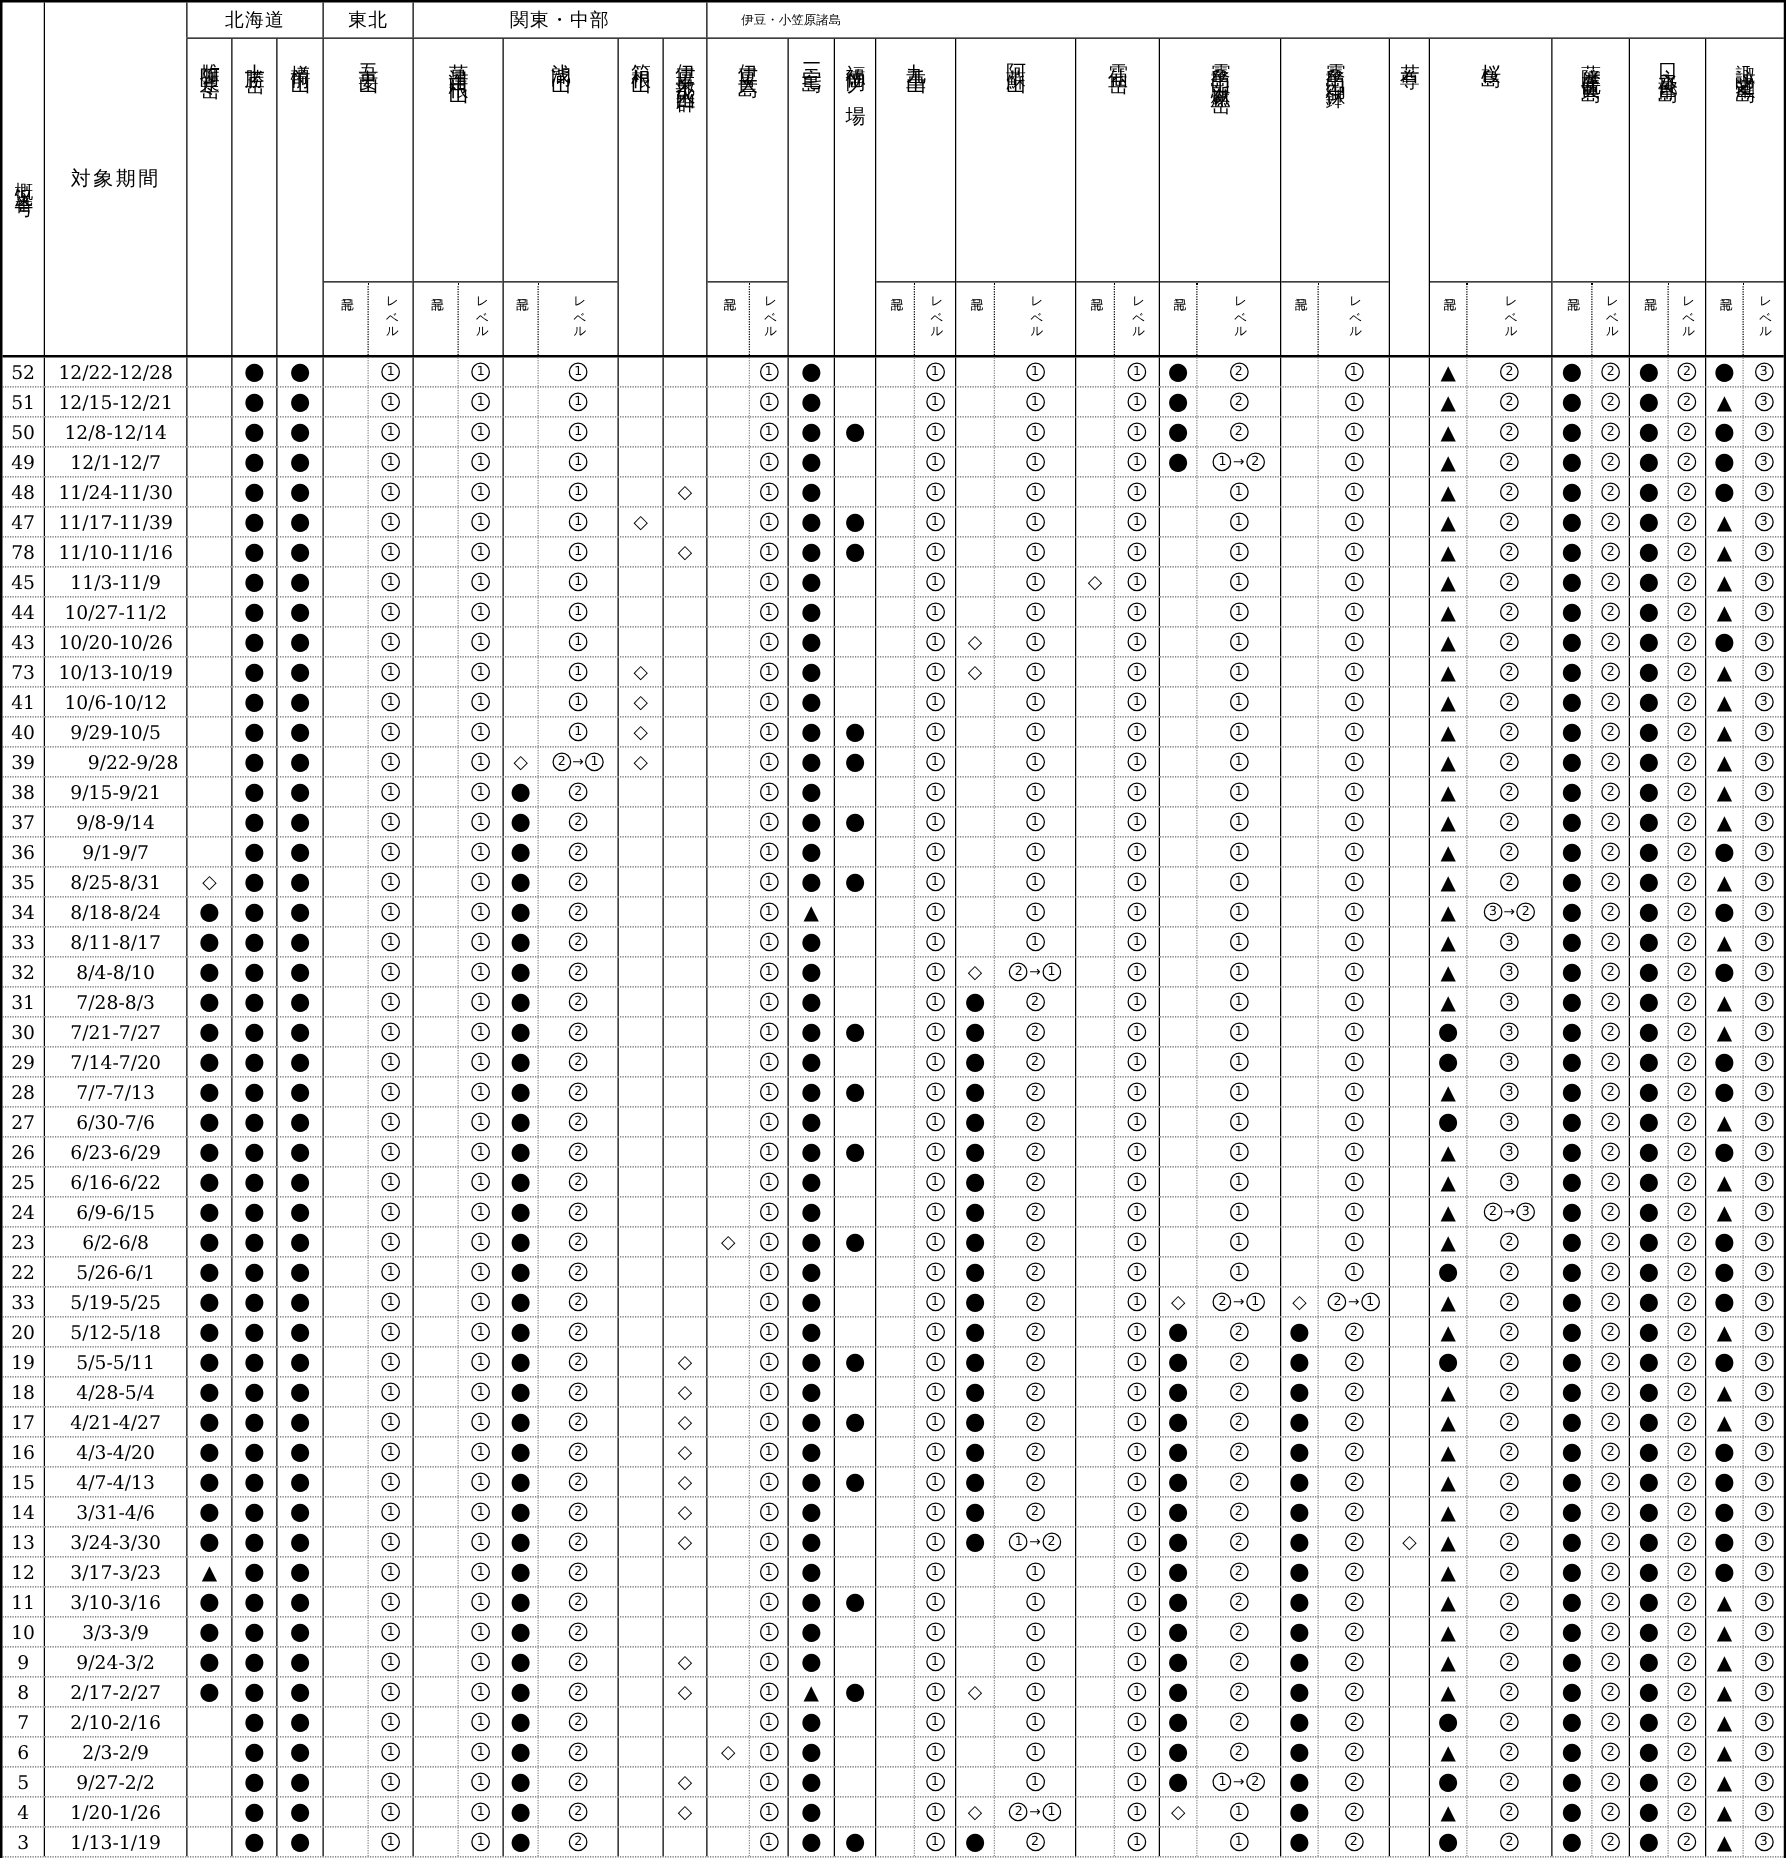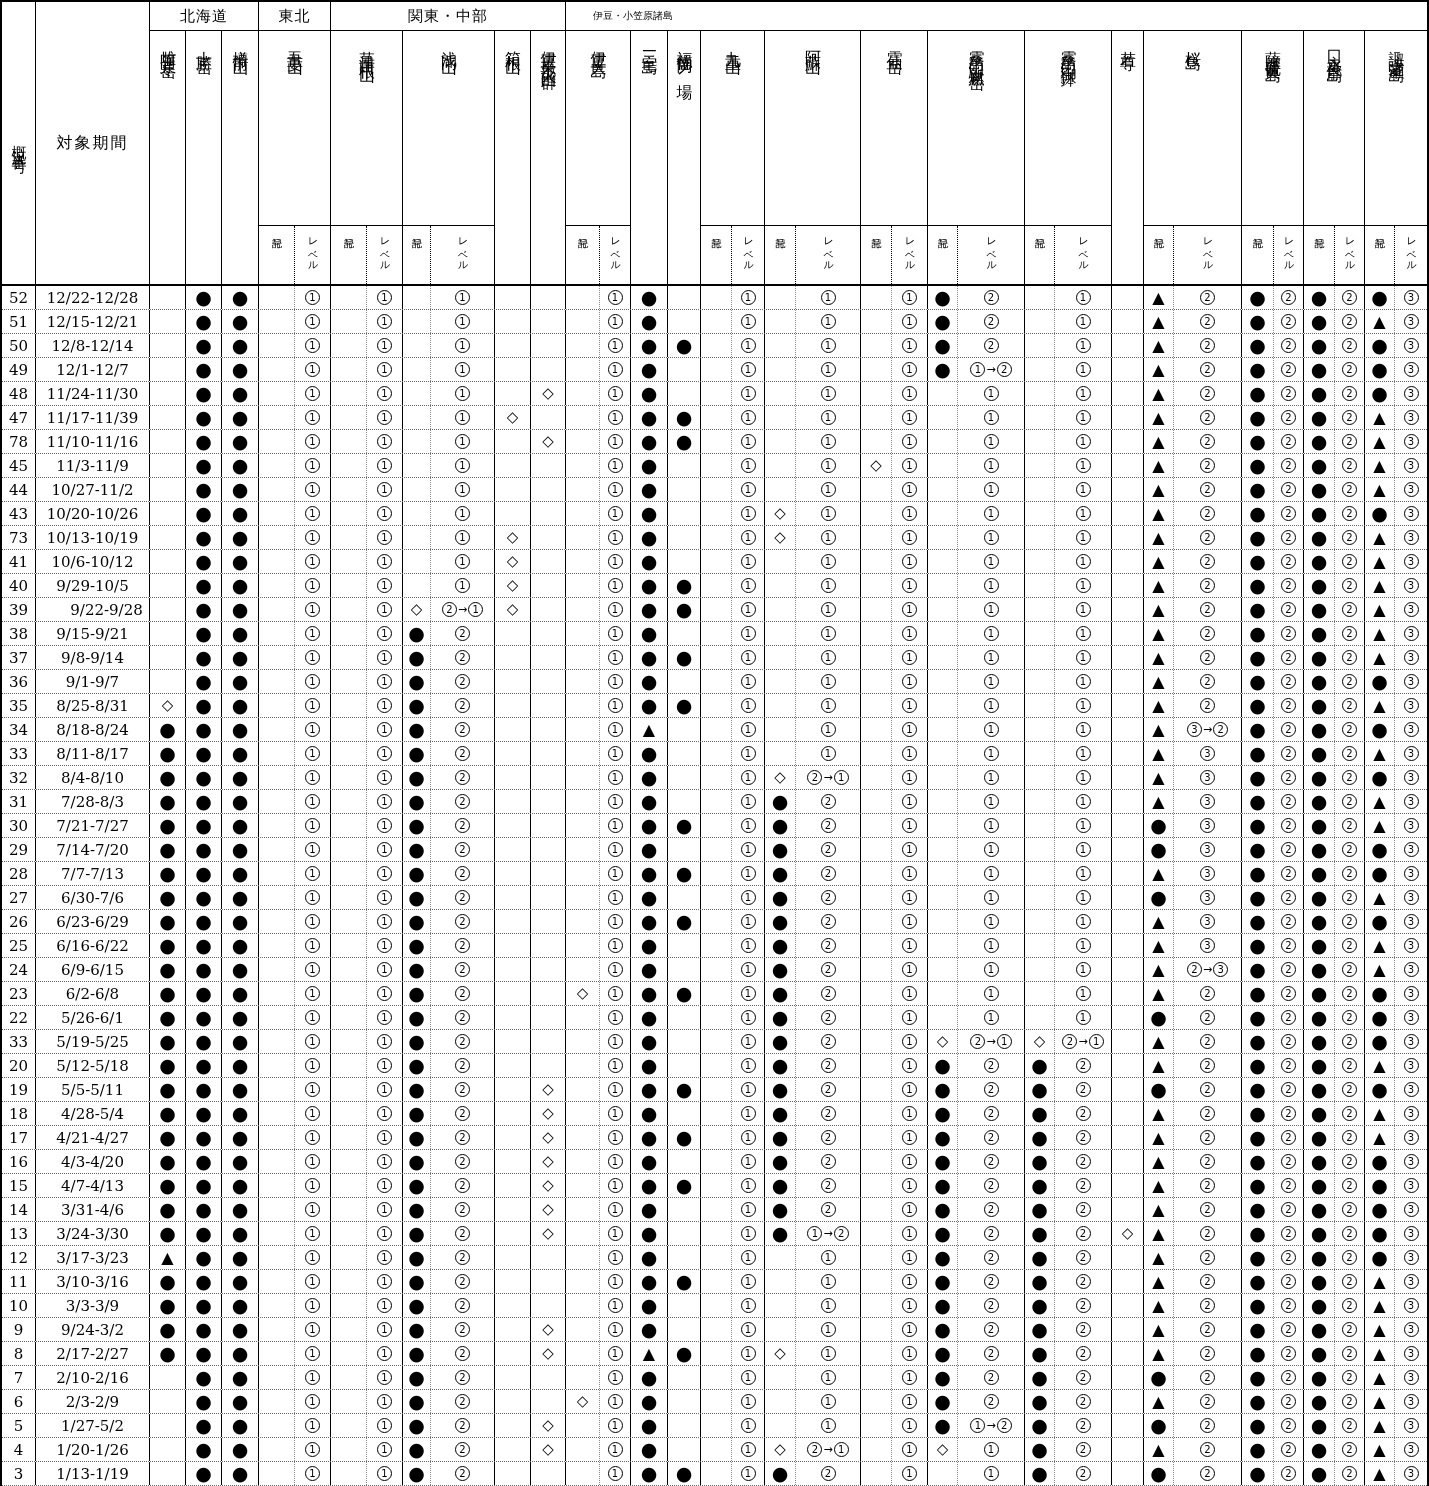--- a/index.html
+++ b/index.html
@@ -4258,21 +4258,21 @@
         </div>
         <div class="dc first cell" style="width: 30px;">
           <span class="s-tri">▲</span>
         </div>
         <div class="dc sub cell" style="width: 33px;">
           <span class="circ">3</span>
         </div>
       </div>
       <div class="drow">
         <div class="dc no cell" style="width: 33px;">5</div>
-        <div class="dc period cell" style="width: 114px;">1/27-5/2</div>
+        <div class="dc period cell" style="width: 114px;">9/27-2/2</div>
         <div class="dc first cell" style="width: 36px;"></div>
         <div class="dc first cell" style="width: 36px;">
           <span class="s-dot">●</span>
         </div>
         <div class="dc first cell" style="width: 37px;">
           <span class="s-dot">●</span>
         </div>
         <div class="dc first cell" style="width: 36px;"></div>
         <div class="dc sub cell" style="width: 36px;">
           <span class="circ">1</span>

